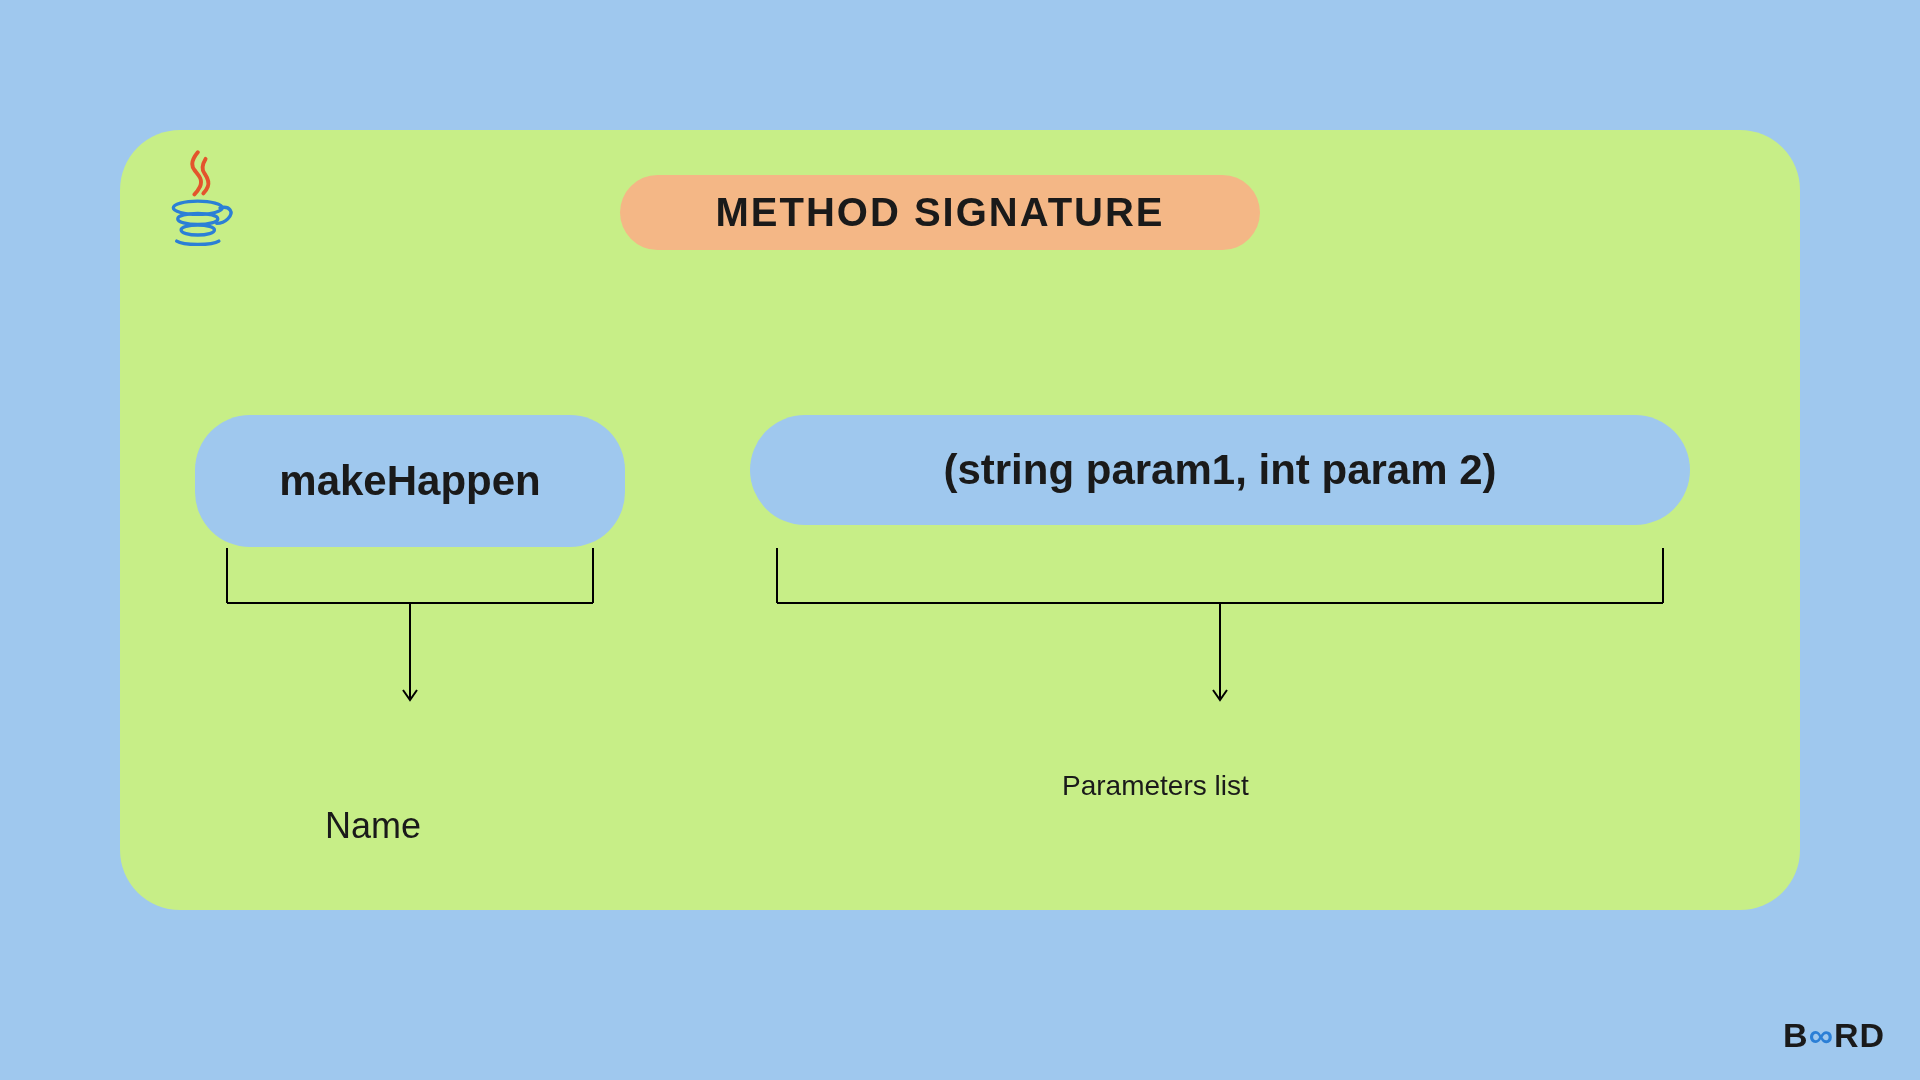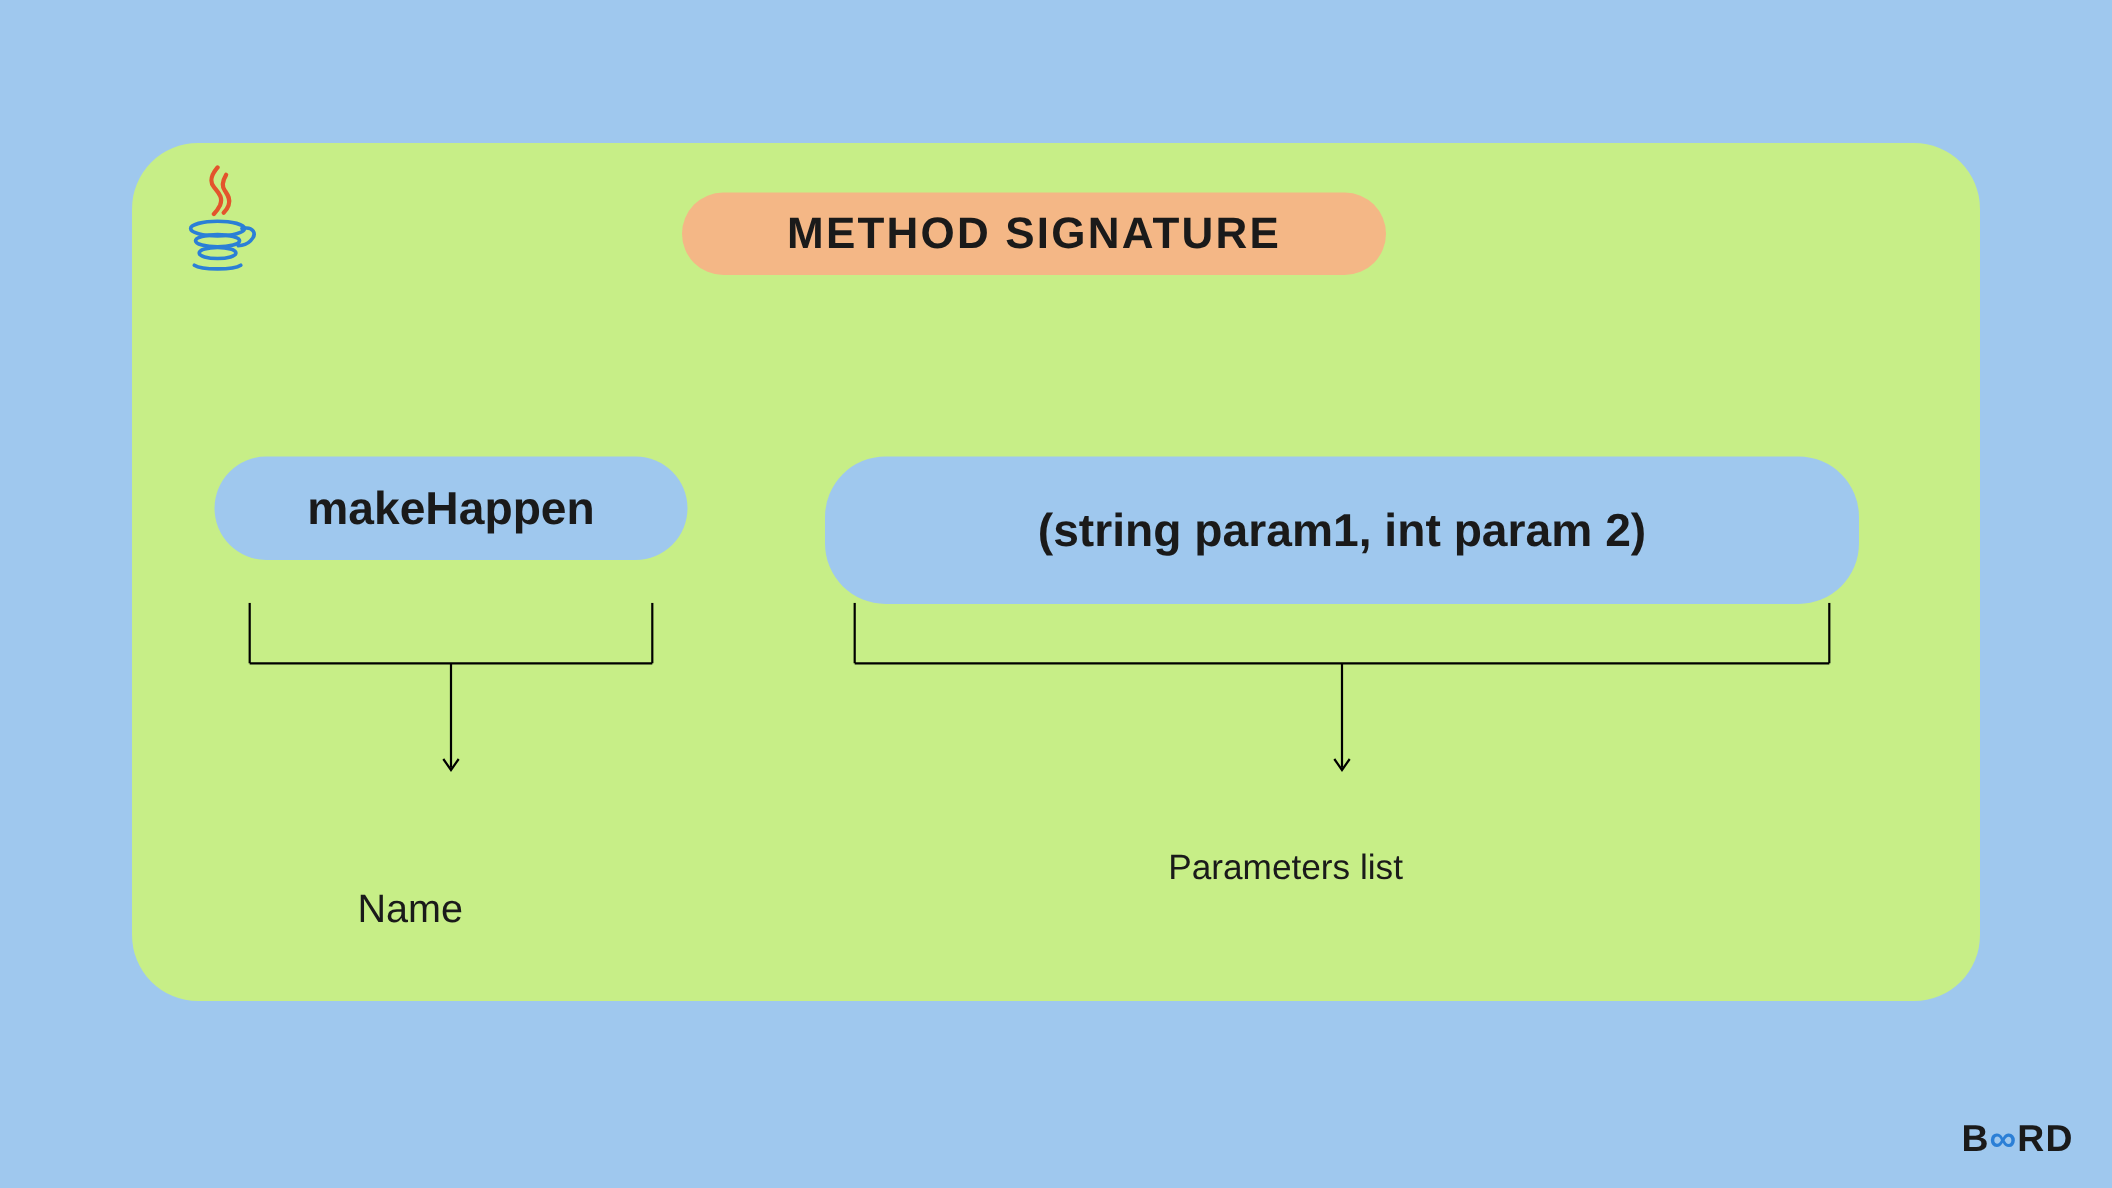--- a/index.html
+++ b/index.html
@@ -47,33 +47,33 @@
       font-size: 40px;
       font-weight: 800;
       letter-spacing: 2px;
       color: #1a1a1a;
     }
     .pill-name {
       position: absolute;
       left: 195px;
       top: 415px;
       width: 430px;
-      height: 94px;
+      height: 132px;
       background-color: #9FC8EE;
       border-radius: 55px;
       display: flex;
       align-items: center;
       justify-content: center;
     }
     .pill-params {
       position: absolute;
       left: 750px;
       top: 415px;
       width: 940px;
-      height: 134px;
+      height: 110px;
       background-color: #9FC8EE;
       border-radius: 55px;
       display: flex;
       align-items: center;
       justify-content: center;
     }
     .pill-text {
       font-size: 42px;
       font-weight: 700;
       color: #1a1a1a;
@@ -93,21 +93,21 @@
       left: 325px;
       top: 805px;
       font-size: 36px;
       font-weight: 400;
       color: #1a1a1a;
     }
     .label-params {
       position: absolute;
       left: 1062px;
       top: 770px;
-      font-size: 32px;
+      font-size: 28px;
       font-weight: 400;
       color: #1a1a1a;
     }
     .brand {
       position: absolute;
       right: 35px;
       bottom: 25px;
       font-size: 34px;
       font-weight: 900;
       color: #1a1a1a;

